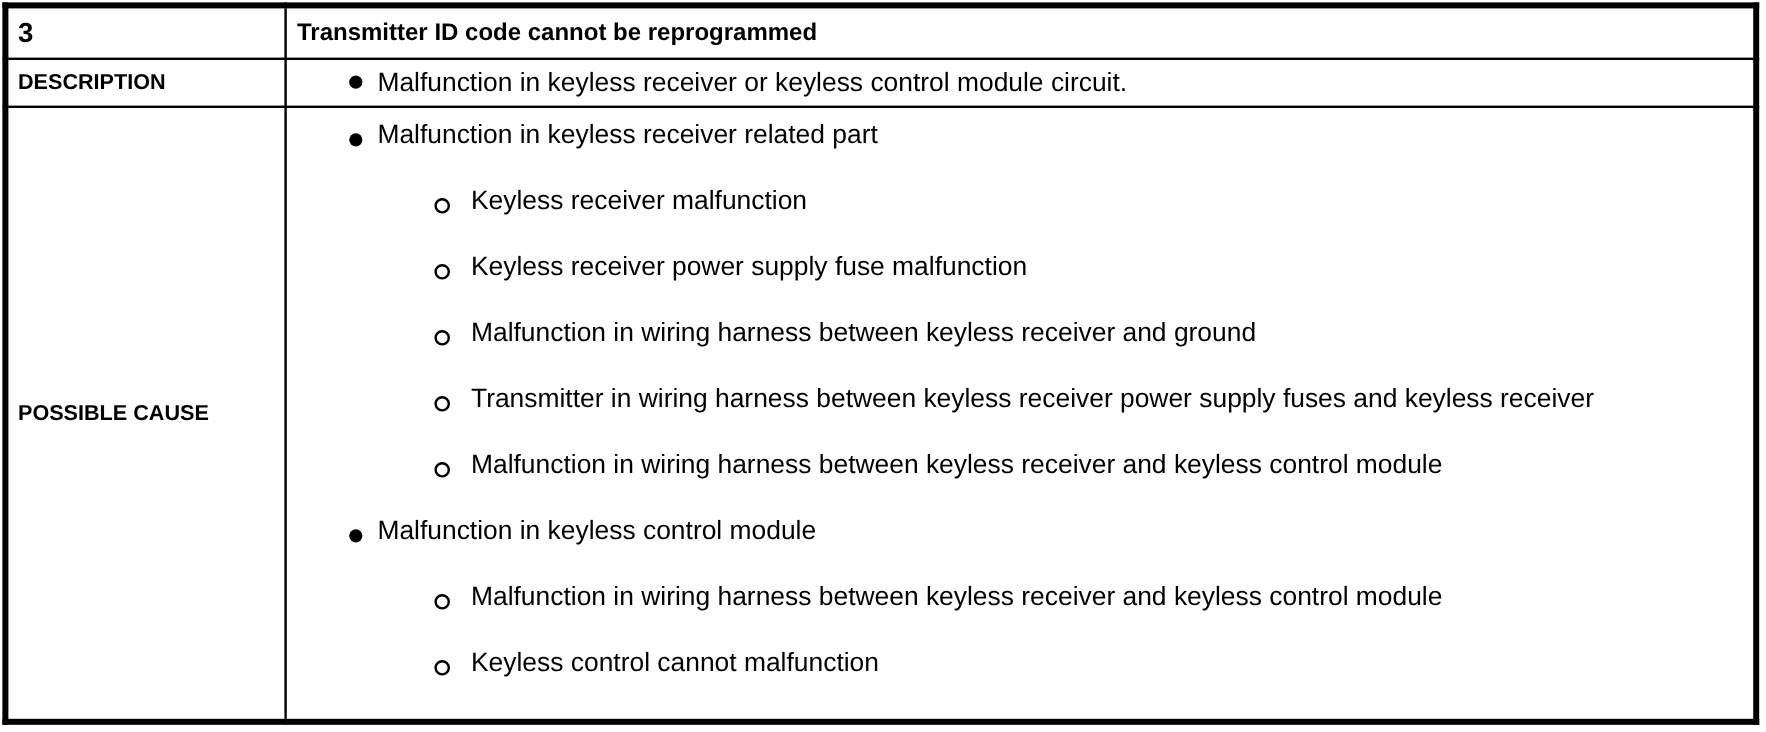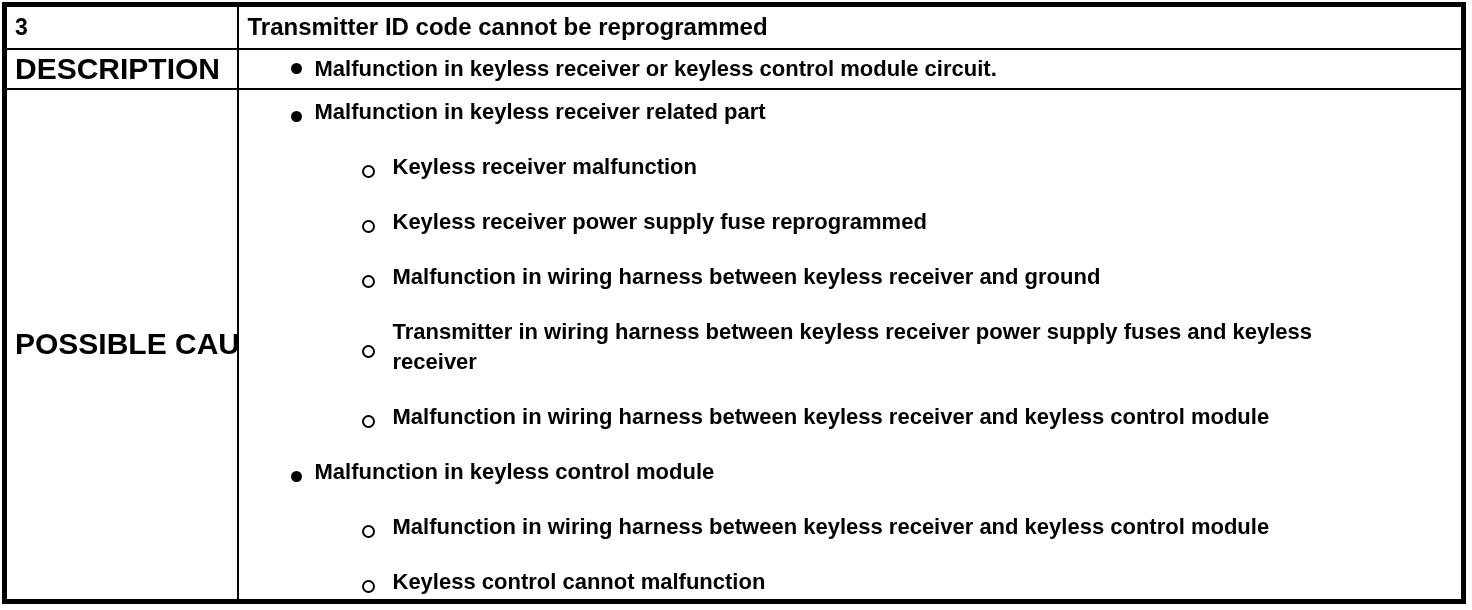--- a/index.html
+++ b/index.html
@@ -29,40 +29,39 @@
   table.doc-table, table.doc-table td {
     border: 2px solid #000000;
   }
   table.doc-table {
     border: 5px solid #000000;
   }
   td {
     padding: 0;
     vertical-align: middle;
     overflow: hidden;
-    font-weight: bold;
   }
   col.c1 { width: 233px; }
   tr.r1 { height: 44px; }
   tr.r2 { height: 40px; }
 
   .cell-label {
     font-weight: bold;
-    font-size: 30px;
+    font-size: 18px;
     padding-left: 8px;
     white-space: nowrap;
   }
   .code-cell {
     font-weight: bold;
     font-size: 23px;
     padding-left: 8px;
   }
   .title-cell {
     font-weight: bold;
-    font-size: 24px;
+    font-size: 20px;
     padding-left: 9px;
     white-space: nowrap;
   }
   .cause-cell {
     vertical-align: top;
   }
   .cause-list {
     padding-top: 7px;
   }
   .li {
@@ -141,21 +140,21 @@
             <span class="txt">Malfunction in keyless receiver related part</span>
           </div>
 
           <div class="li l2">
             <span class="b2"></span>
             <span class="txt">Keyless receiver malfunction</span>
           </div>
 
           <div class="li l2">
             <span class="b2"></span>
-            <span class="txt">Keyless receiver power supply fuse reprogrammed</span>
+            <span class="txt">Keyless receiver power supply fuse malfunction</span>
           </div>
 
           <div class="li l2">
             <span class="b2"></span>
             <span class="txt">Malfunction in wiring harness between keyless receiver and ground</span>
           </div>
 
           <div class="li l2">
             <span class="b2"></span>
             <span class="txt">Transmitter in wiring harness between keyless receiver power supply fuses and keyless receiver</span>

